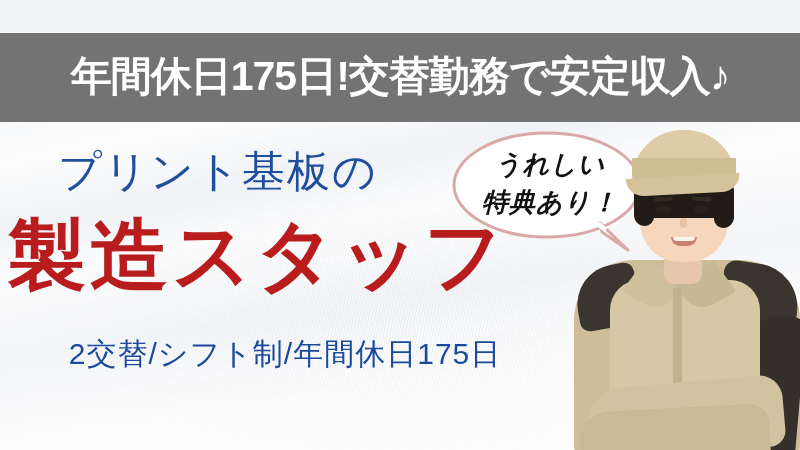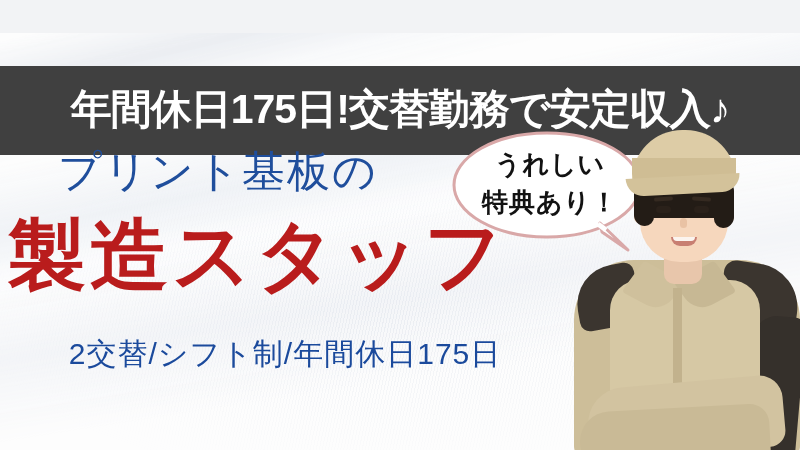--- a/index.html
+++ b/index.html
@@ -80,25 +80,24 @@
   .top-strip {
     position: absolute;
     left: 0; top: 0;
     width: 800px; height: 33px;
     background: #f2f3f5;
   }
   .banner {
     position: absolute;
     left: 0; top: 33px;
     width: 800px; height: 89px;
-    background: #404040;
+    background: #737373;
     display: flex;
     align-items: center;
     justify-content: center;
-    margin-top: 33px;
   }
   .banner-text {
     color: #ffffff;
     font-size: 41px;
     font-weight: bold;
     letter-spacing: -1px;
     white-space: nowrap;
     line-height: 1;
     padding-bottom: 3px;
   }
@@ -149,20 +148,21 @@
   .bubble-text {
     position: absolute;
     left: 0; top: 18px;
     width: 200px;
     text-align: center;
     color: #121212;
     font-size: 26px;
     font-weight: bold;
     line-height: 1.45;
     letter-spacing: 1px;
+    font-style: italic;
   }
 
   
   .person {
     position: absolute;
     right: 0; top: 120px;
     width: 230px; height: 330px;
     overflow: hidden;
   }
   .p-body {

